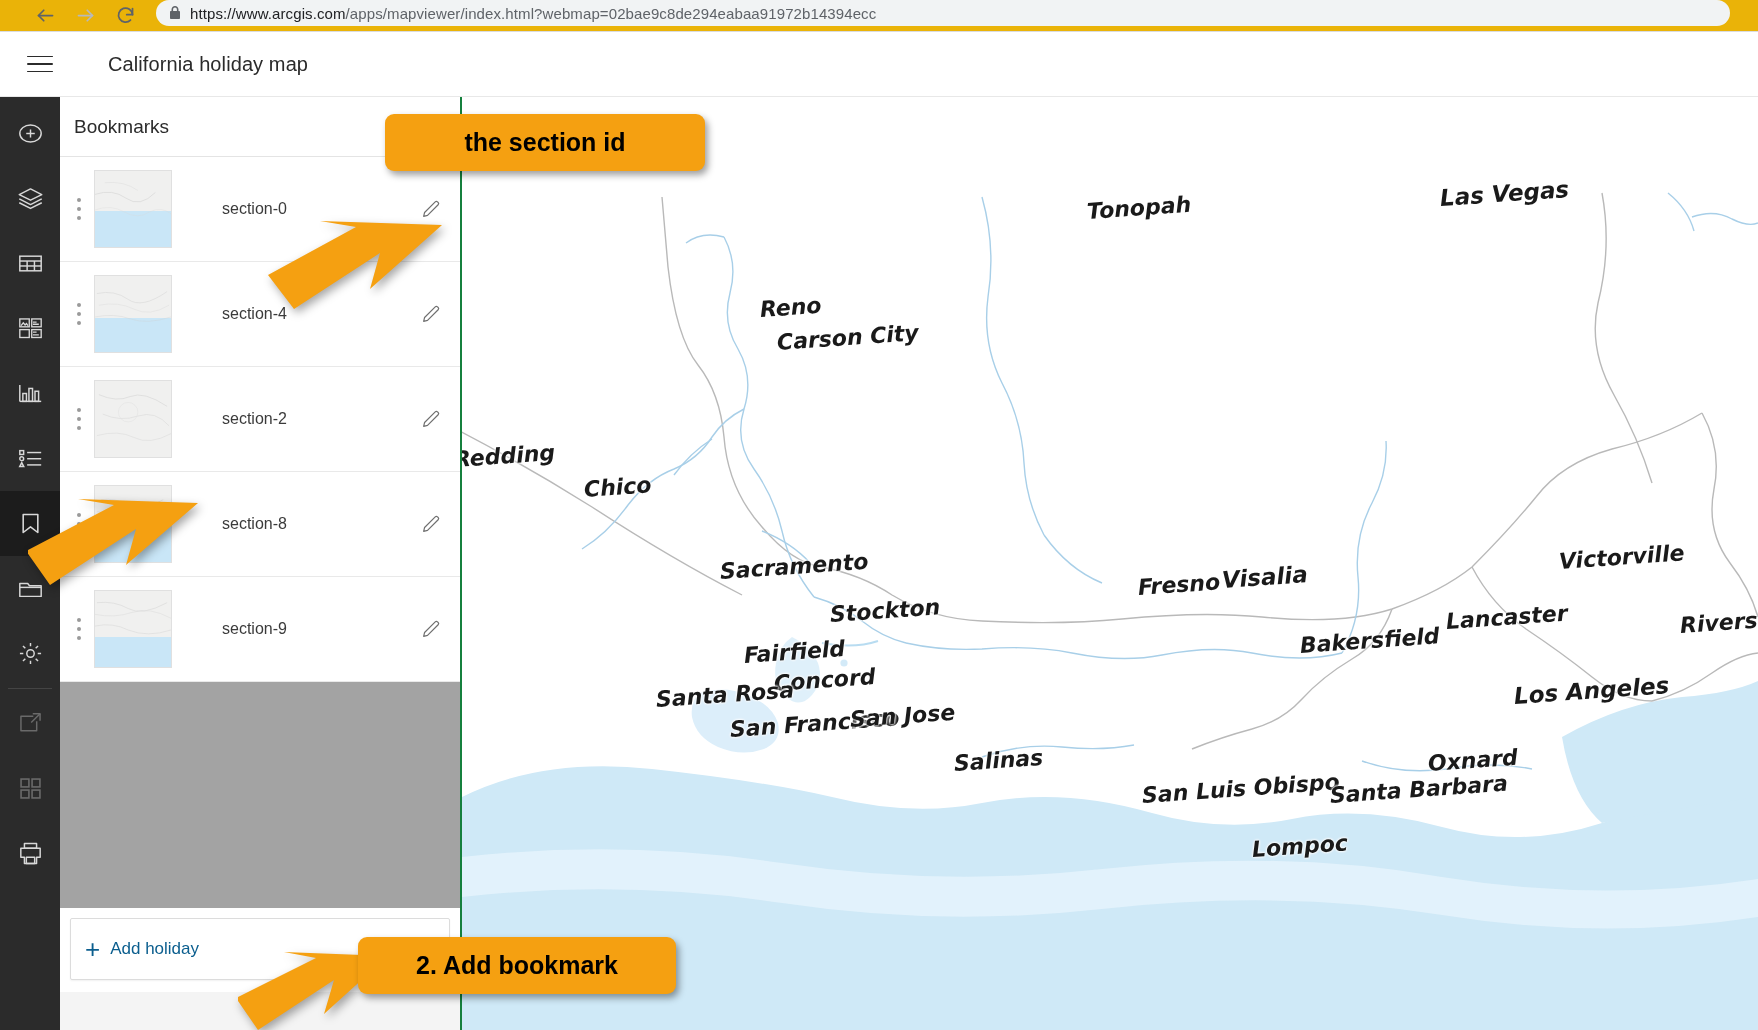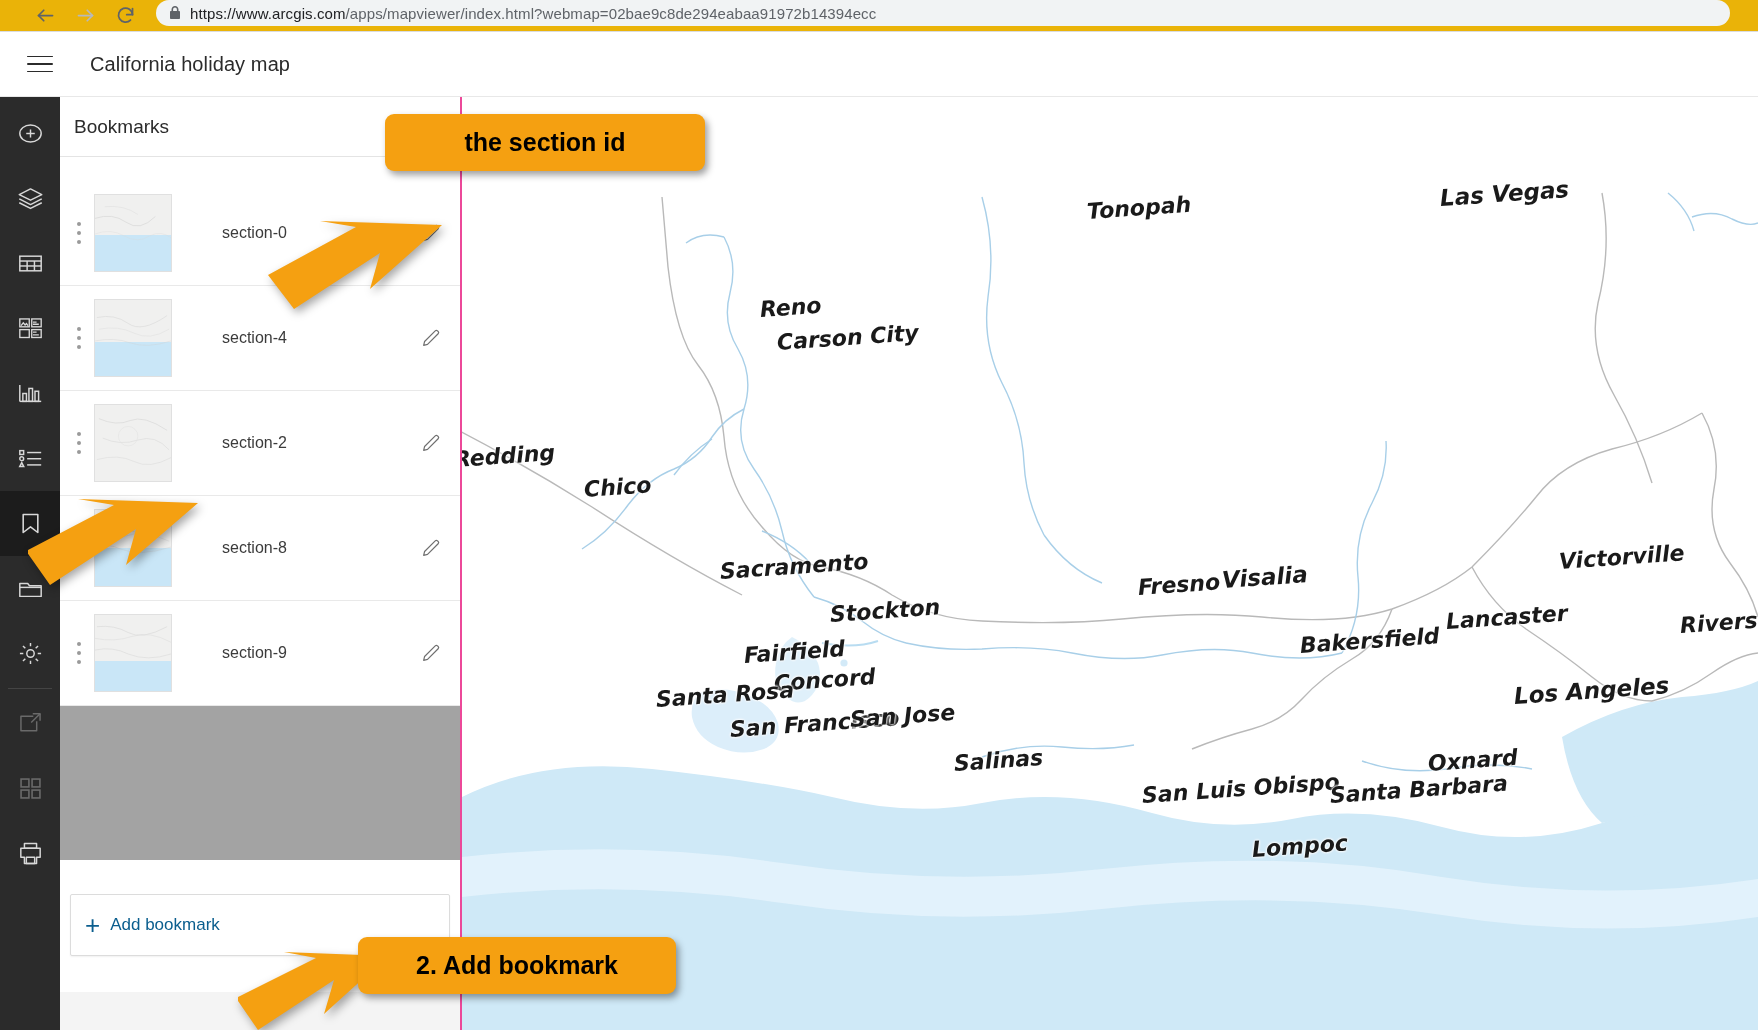--- a/index.html
+++ b/index.html
@@ -28,21 +28,21 @@
   .url-text .host{ color:#202124; }
 
   
   .app-header{
     height:65px; background:#fff; display:flex; align-items:center;
     padding-left:18px; gap:0; border-bottom:1px solid #e8e8e8; position:relative; z-index:5;
   }
   .hamburger{ width:44px; height:44px; display:flex; flex-direction:column; justify-content:center;
               align-items:center; gap:6px; cursor:pointer; flex:0 0 auto; }
   .hamburger span{ display:block; width:26px; height:1.6px; background:#2b2b2b; border-radius:1px; }
-  .app-title{ font-size:20px; color:#2b2b2b; margin-left:28px; font-weight:400; letter-spacing:0.1px; }
+  .app-title{ font-size:20px; color:#2b2b2b; margin-left:46px; font-weight:400; letter-spacing:0.1px; }
 
   
   .main{ position:relative; width:1758px; height:933px; display:flex; }
 
   
   .rail{
     width:60px; flex:0 0 60px; background:#2b2b2b; display:flex; flex-direction:column;
     align-items:center; padding-top:4px; position:relative; z-index:4;
   }
   .rail-item{
@@ -53,21 +53,21 @@
   .rail-item.active::before{
     content:""; position:absolute; left:0; top:0; bottom:0; width:0px; background:#fff;
   }
   .rail-item.dim{ color:#6a6a6a; cursor:default; }
   .rail-sep{ width:44px; height:1px; background:#444; margin:2px 0; }
   .rail svg{ display:block; }
 
   
   .panel{
     width:402px; flex:0 0 402px; background:#fff; display:flex; flex-direction:column;
-    position:relative; z-index:3; border-right:2px solid #ec4899;gap:24px;
+    position:relative; z-index:3; border-right:2px solid #15803d;
   }
   .panel-header{
     height:60px; flex:0 0 60px; display:flex; align-items:center; padding-left:14px;
     border-bottom:1px solid #e4e4e4; background:#fff;
   }
   .panel-title{ font-size:19px; color:#2b2b2b; font-weight:400; }
   .bm-list{ flex:1 1 auto; overflow:hidden; background:#a3a3a3; }
   .bm-row{
     height:105px; display:flex; align-items:center; border-bottom:1px solid #e9e9e9;
     padding-left:8px; cursor:pointer; background:#fff; position:relative;
@@ -413,21 +413,21 @@
               <path d="M4 20l1-4.2L16.6 4.2a1.8 1.8 0 0 1 2.5 0l.7.7a1.8 1.8 0 0 1 0 2.5L8.2 19z"></path>
             </svg>
           </div>
       </div>
 
     </div>
 
     <div class="panel-footer">
       <div class="add-bm">
         <span class="plus">+</span>
-        <span class="lbl">Add bookmark</span>
+        <span class="lbl">Add holiday</span>
       </div>
     </div>
     <div class="panel-tail"></div>
   </div>
 
   <div class="map">
     <svg viewBox="0 0 1296 933" preserveAspectRatio="none">
 
       <path d="M0 700 Q80 660 190 672 Q300 684 370 700 Q450 720 520 706 Q600 690 690 716 Q760 736 830 722 Q900 708 980 730 Q1060 752 1140 726 Q1210 704 1296 690 L1296 933 L0 933 Z" fill="#cfe9f7"></path>
       <path d="M1100 640 Q1160 606 1220 600 Q1270 596 1296 584 L1296 700 Q1210 712 1140 726 Q1110 700 1100 640 Z" fill="#cfe9f7"></path>

